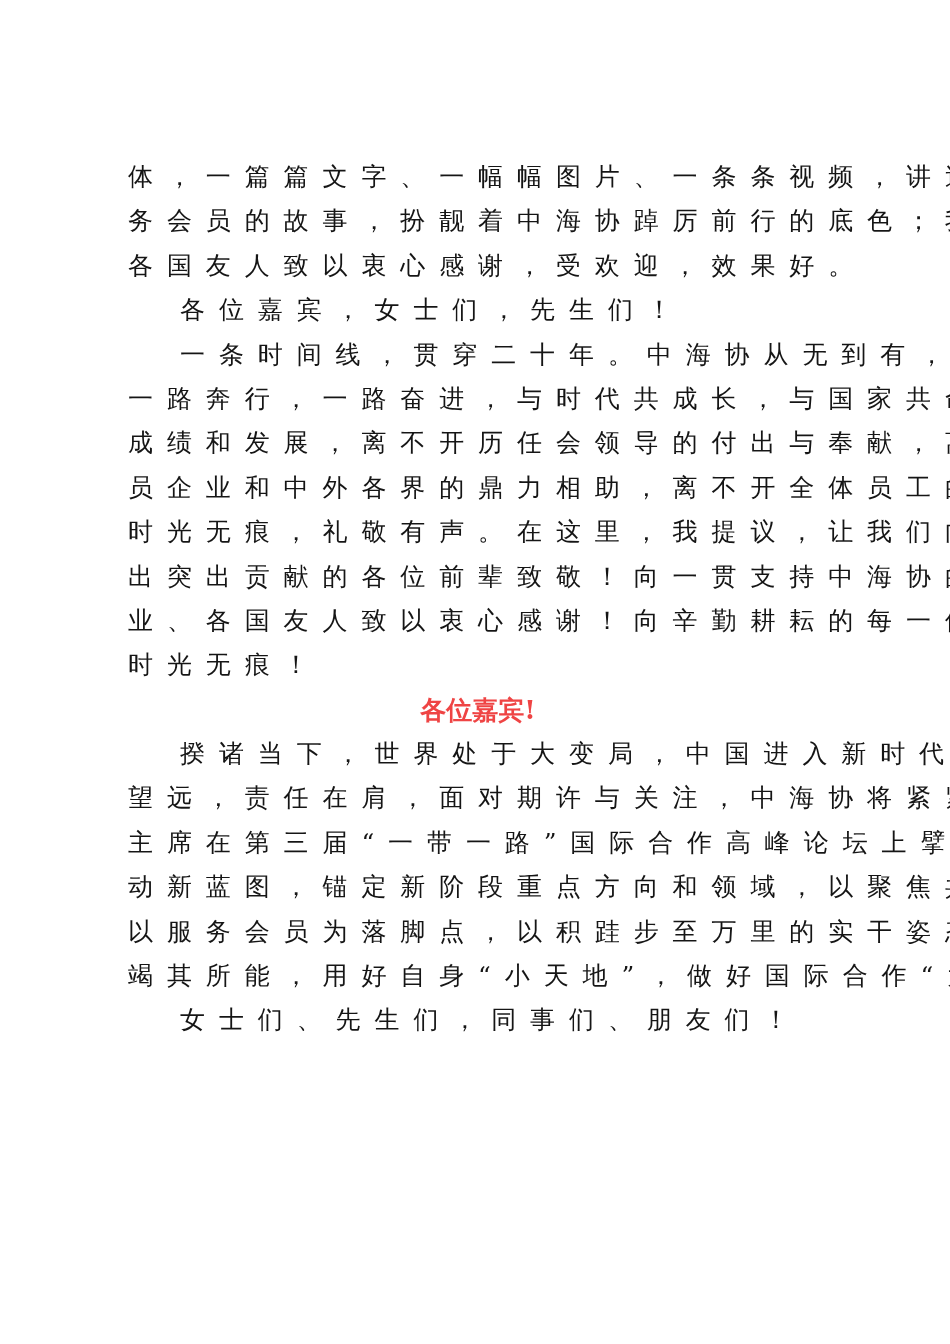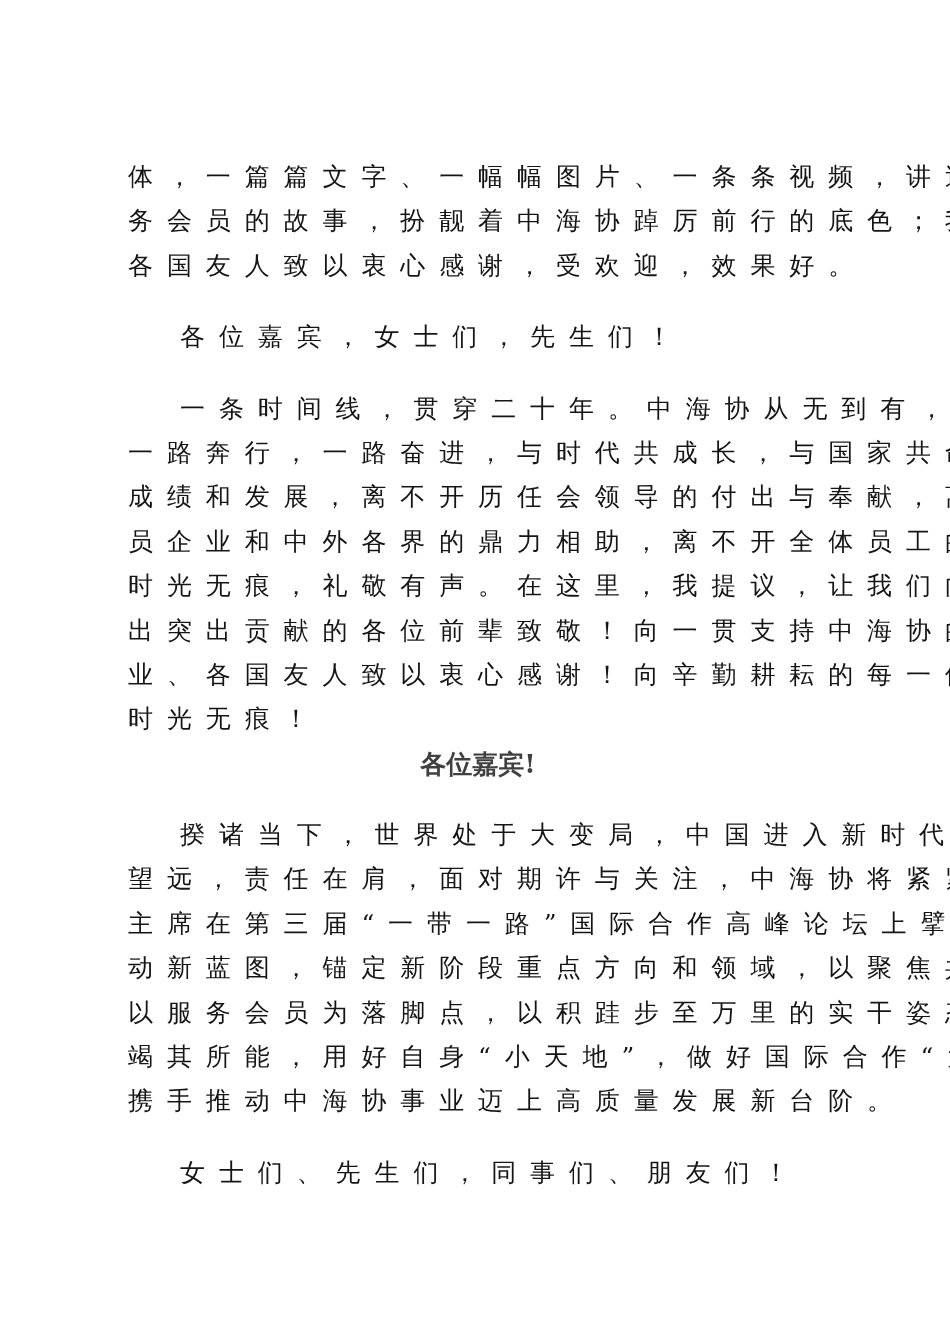--- a/index.html
+++ b/index.html
@@ -32,29 +32,28 @@
   .line {
     height: 44.4px;
     line-height: 44.4px;
     font-size: 25px;
     letter-spacing: 13.9px;
     white-space: nowrap;
     color: #151515;
   }
   .line.indent {
     padding-left: 52px;
-    margin-top: 27px;
   }
   .line.heading {
     text-align: center;
     font-weight: bold;
     letter-spacing: 0;
     font-size: 26px;
     padding-right: 20px;
-    color: #404040;
+    color: #ef4444;
   }
 </style>
 </head>
 <body>
 
 <div class="page">
   <div class="text-block">
     <div class="line">体，一篇篇文字、一幅幅图片、一条条视频，讲述着中海协服</div>
     <div class="line">务会员的故事，扮靓着中海协踔厉前行的底色；我们多次组织</div>
     <div class="line">各国友人致以衷心感谢，受欢迎，效果好。</div>
@@ -67,16 +66,15 @@
     <div class="line">出突出贡献的各位前辈致敬！向一贯支持中海协的所有会员企</div>
     <div class="line">业、各国友人致以衷心感谢！向辛勤耕耘的每一位同事送上真</div>
     <div class="line">时光无痕！</div>
     <div class="line heading">各位嘉宾!</div>
     <div class="line indent">揆诸当下，世界处于大变局，中国进入新时代。我们登高</div>
     <div class="line">望远，责任在肩，面对期许与关注，中海协将紧紧围绕习近平</div>
     <div class="line">主席在第三届“一带一路”国际合作高峰论坛上擘画的八项行</div>
     <div class="line">动新蓝图，锚定新阶段重点方向和领域，以聚焦共赢为着力点，</div>
     <div class="line">以服务会员为落脚点，以积跬步至万里的实干姿态，履职尽责、</div>
     <div class="line">竭其所能，用好自身“小天地”，做好国际合作“大文章”，</div>
-    <div class="line">携手推动中海协事业迈上高质量发展新台阶。</div>
     <div class="line indent">女士们、先生们，同事们、朋友们！</div>
   </div>
 </div>
 
 </body></html>

